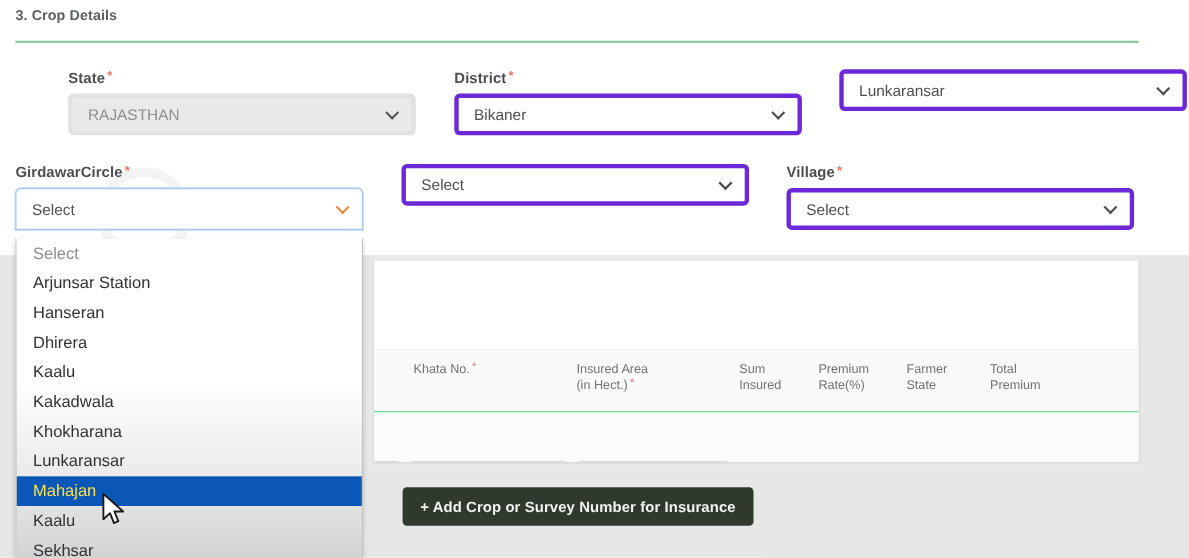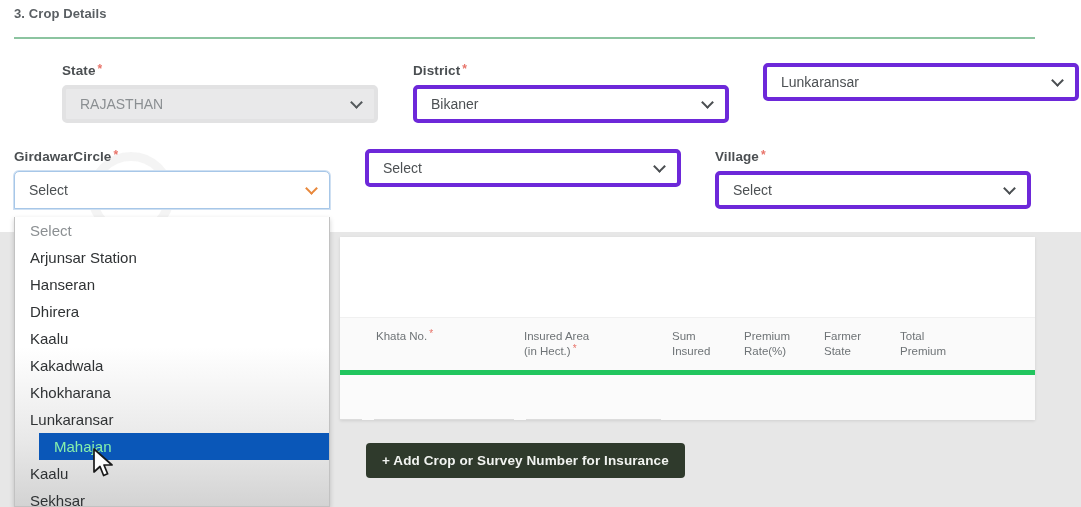--- a/index.html
+++ b/index.html
@@ -136,22 +136,21 @@
     line-height: 27px;
     padding: 0 10px 0 15px;
     font-size: 15px;
     color: #2f3234;
     white-space: nowrap;
     overflow: hidden;
   }
   .dd-item.placeholder { color: #8b8f92; }
   .dd-item.selected {
     background: #0a57b8;
-    color: #86efac;
-    margin-left: 24px;
+    color: #fde047;
   }
 
   
   #mouse-cursor {
     position: absolute;
     left: 92px; top: 448px;
     width: 22px; height: 32px;
     z-index: 60;
     pointer-events: none;
   }
@@ -167,21 +166,21 @@
   }
   #crop-table {
     position: absolute;
     left: 0; top: 80px;
     width: 695px;
   }
   .thead {
     display: flex;
     background: #fafafa;
     border-top: 1px solid #f0f0f0;
-    border-bottom: 5px solid #22c55e;
+    border-bottom: 1px solid #22c55e;
     height: 58px;
     padding-top: 11px;
   }
   .th {
     font-size: 11.5px;
     color: #6e7376;
     line-height: 15px;
     padding-left: 2px;
   }
   .th .req { font-size: 10px; }

